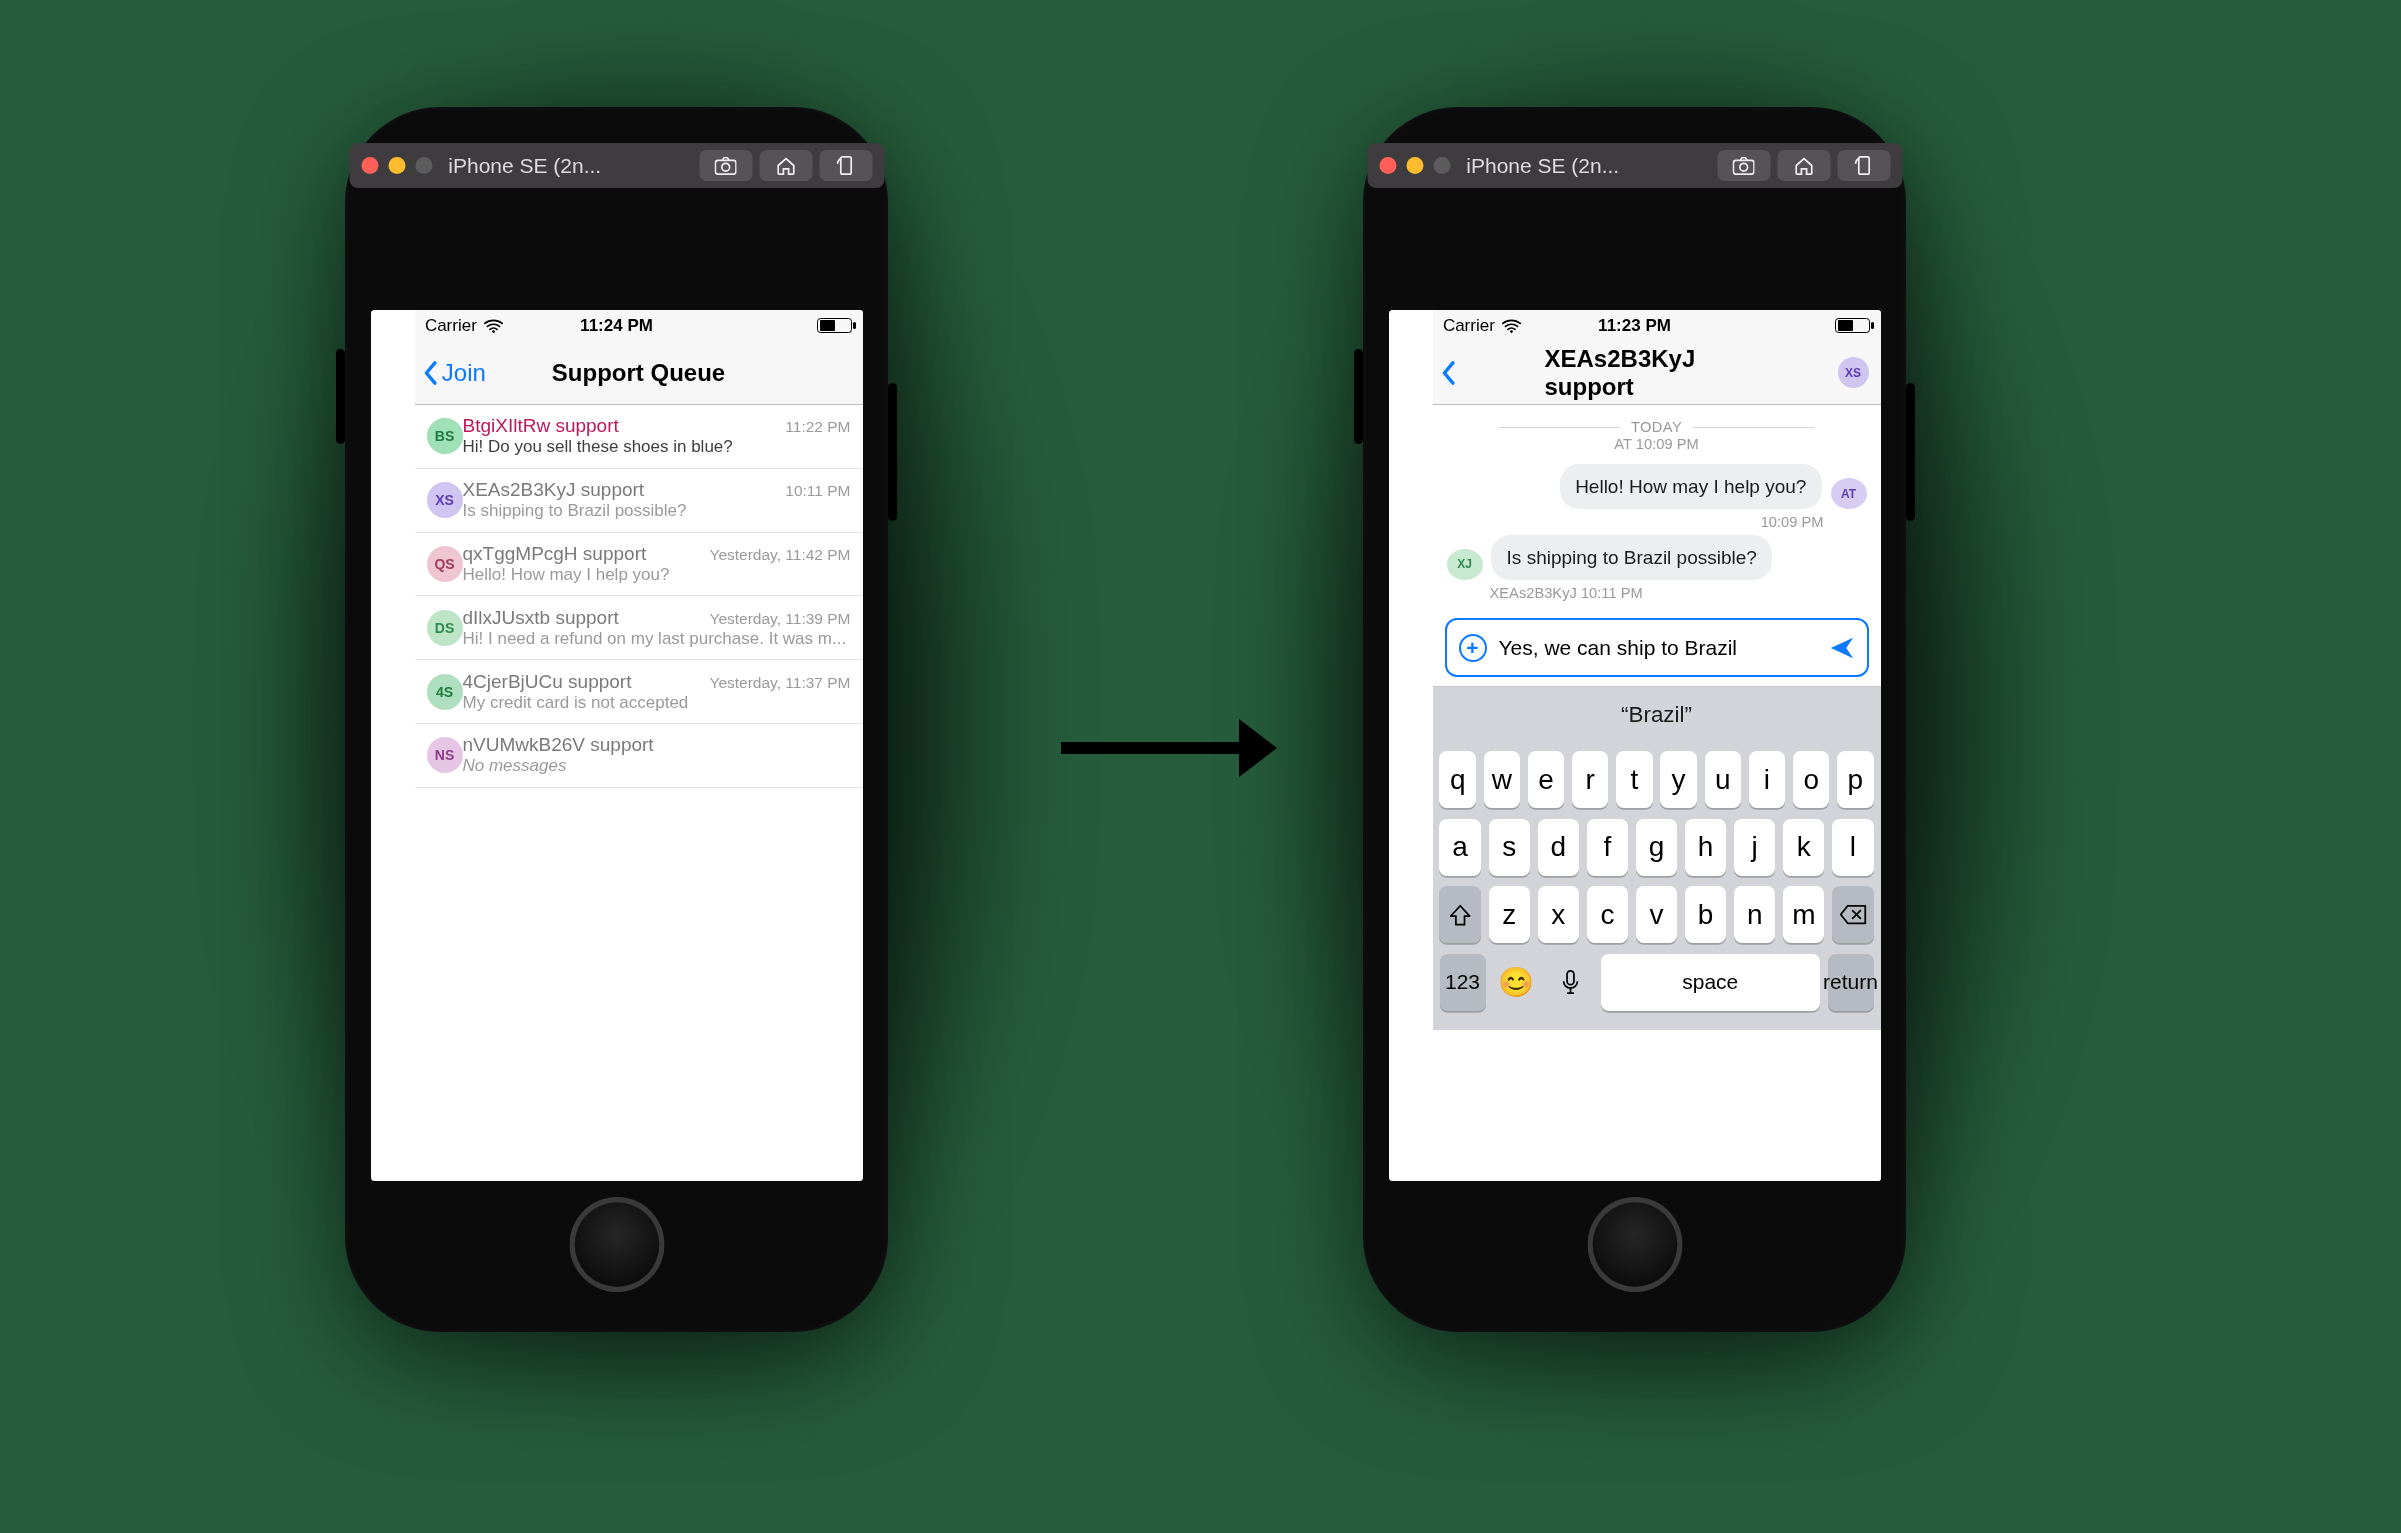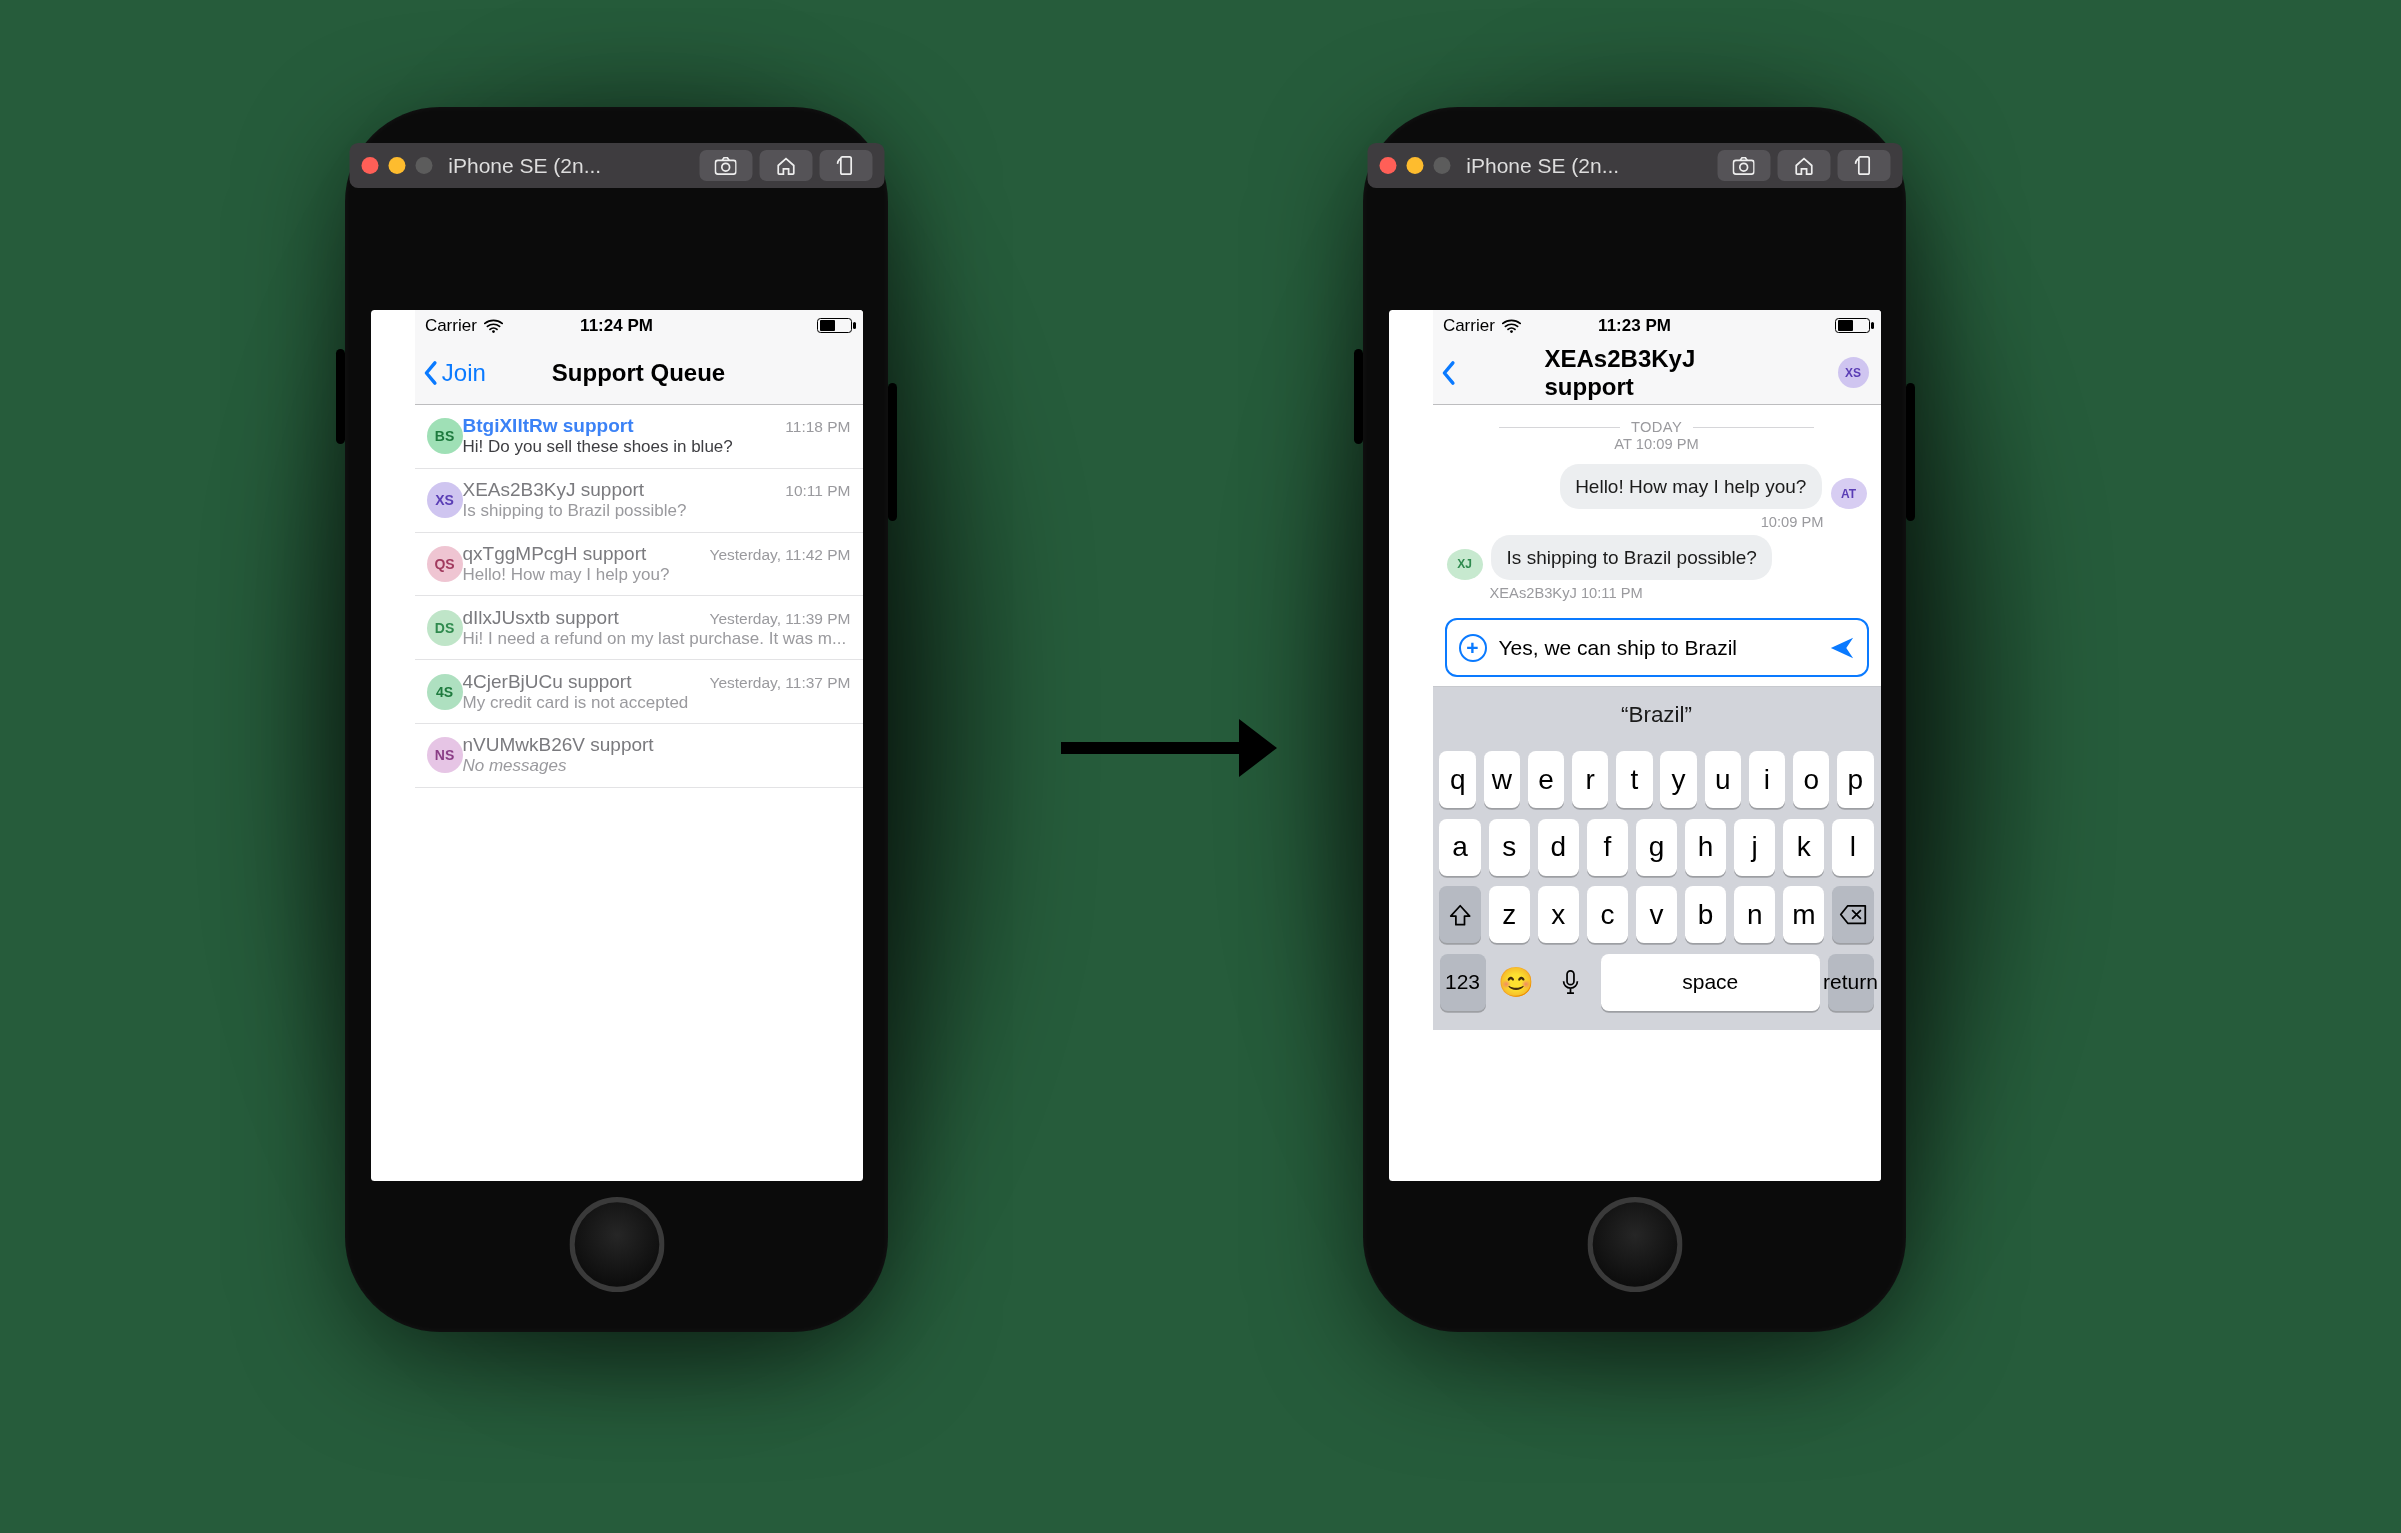--- a/index.html
+++ b/index.html
@@ -76,21 +76,21 @@
   .nav-right-avatar{position:absolute;right:12px;}
 
   
   .convlist{background:#fff;}
   .conv{display:flex;padding:10.4px 12px 10.4px 12px;border-bottom:0.9px solid #e3e3e5;align-items:center;}
   .avatar{width:36px;height:36px;border-radius:50%;display:flex;align-items:center;justify-content:center;
     font-size:14px;font-weight:700;flex:0 0 36px;}
   .avatar.sm{width:31px;height:31px;font-size:12px;}
   .conv-body{flex:1;min-width:0;}
   .conv-top{display:flex;justify-content:space-between;align-items:baseline;}
-  .conv-title{font-weight:700;font-size:19px;color:#3b82f6;}
+  .conv-title{font-weight:400;font-size:19px;color:#be185d;}
   .conv-title.read{font-weight:400;color:#7a7a7e;}
   .conv-time{font-size:15.5px;color:#9a9a9e;white-space:nowrap;}
   .conv-preview{font-size:17px;color:#3e3e42;white-space:nowrap;overflow:hidden;text-overflow:ellipsis;}
   .conv-preview.read{color:#9a9a9e;}
   .conv-preview.italic{font-style:italic;}
 
   
   .chat{height:calc(100% - 31px - 64px); display:flex; flex-direction:column; background:#fff;}
   .chat-scroll{padding:8.6px 14px; font-size:19px; color:#1b1b1b;}
   .day-sep{text-align:center;color:#9a9a9e;font-size:14.7px;letter-spacing:0.4px;margin:5.2px 0 1.7px;}
@@ -197,21 +197,21 @@
       </div>
       <div class="nav-title">Support Queue</div>
     </div>
 
     <div class="convlist" id="convlist">
         <div class="conv">
           <div class="avatar" style="background: rgb(159, 224, 182); color: rgb(30, 122, 62);">BS</div>
           <div class="conv-body">
             <div class="conv-top">
               <div class="conv-title">BtgiXIltRw support</div>
-              <div class="conv-time">11:18 PM</div>
+              <div class="conv-time">11:22 PM</div>
             </div>
             <div class="conv-preview">Hi! Do you sell these shoes in blue?</div>
           </div>
         </div>
         <div class="conv">
           <div class="avatar" style="background: rgb(207, 197, 240); color: rgb(90, 61, 181);">XS</div>
           <div class="conv-body">
             <div class="conv-top">
               <div class="conv-title read">XEAs2B3KyJ support</div>
               <div class="conv-time">10:11 PM</div>

